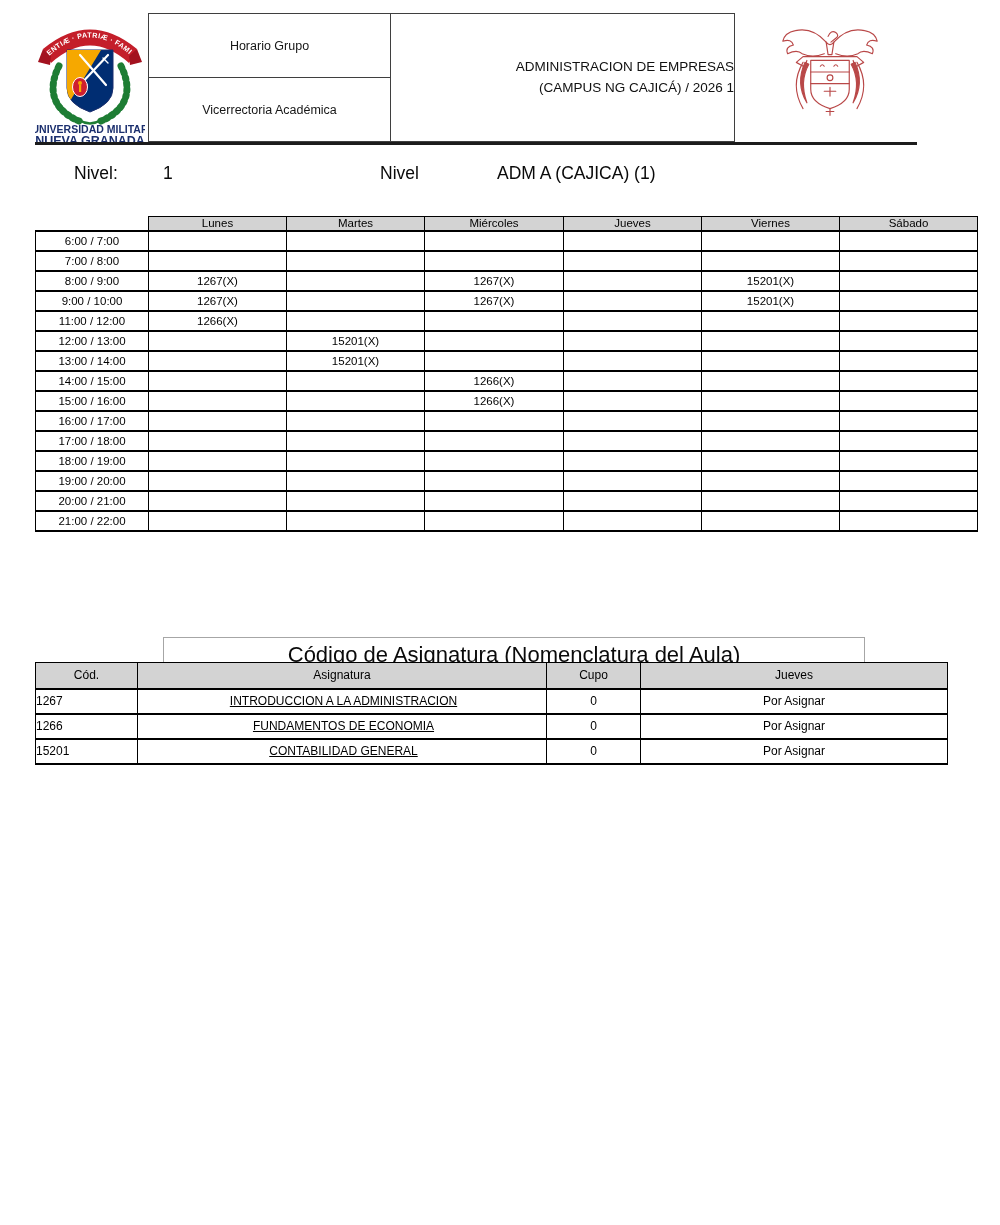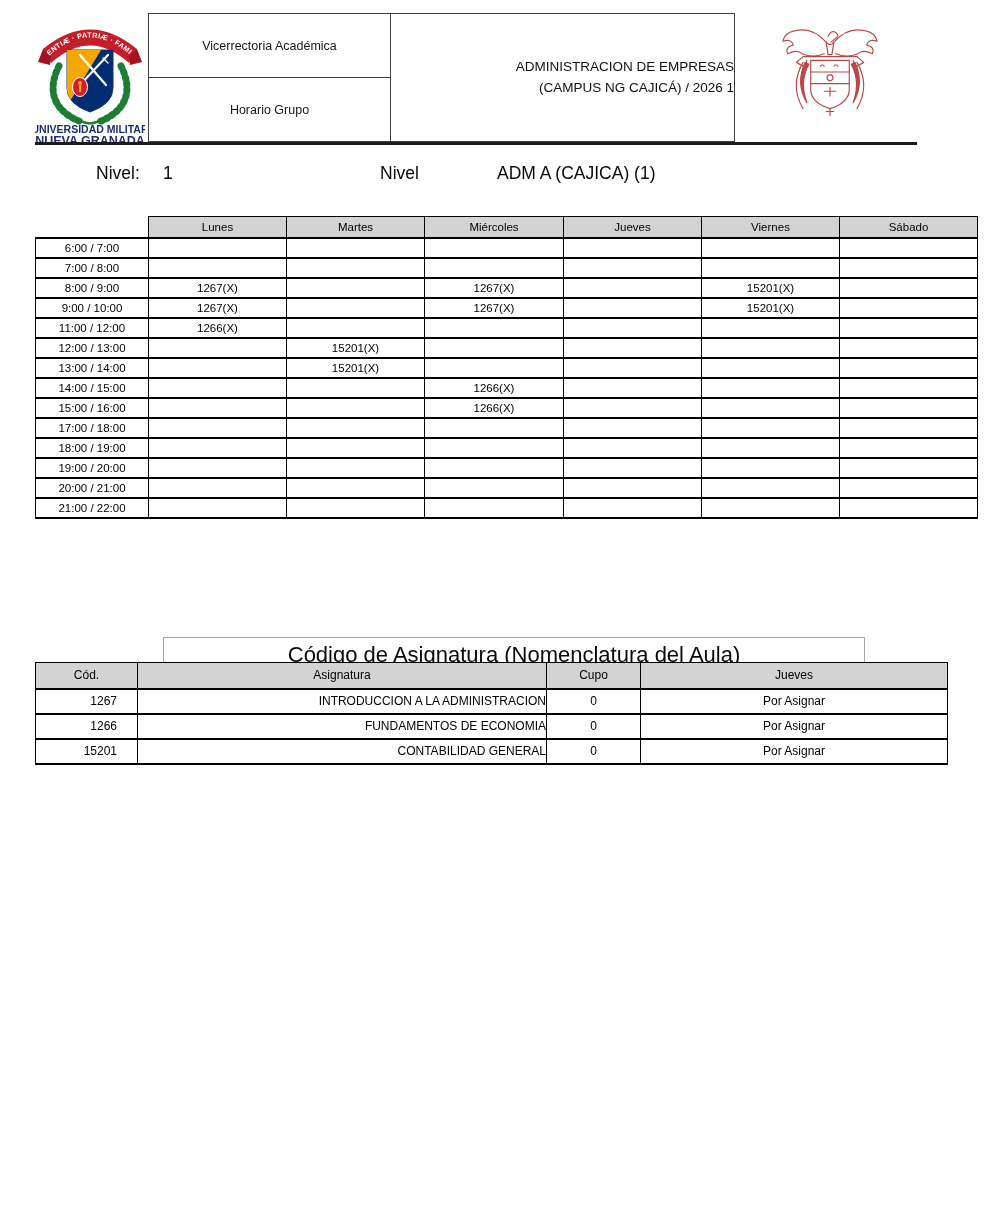--- a/index.html
+++ b/index.html
@@ -14,49 +14,49 @@
   .hdr-left .cell{flex:1;display:flex;align-items:center;justify-content:center;
                   font-size:12.5px;color:#161616;}
   .hdr-left .cell:first-child{border-bottom:1px solid #3f3f3f;}
   .hdr-title{flex:1;display:flex;flex-direction:column;align-items:flex-end;justify-content:center;
              font-size:13.5px;line-height:1.55;color:#111;text-align:center;}
   .coat{position:absolute;left:778px;top:20px;width:104px;height:104px;}
   .hdr-rule{position:absolute;left:35px;top:142px;width:882px;height:3px;background:#1c1c1c;}
 
   
   .info span{position:absolute;top:163px;font-size:17.5px;color:#0a0a0a;white-space:nowrap;}
-  .nivel-lbl{left:96px;}  .nivel-val{left:163px;}
+  .nivel-lbl{left:74px;}  .nivel-val{left:163px;}
   .grupo-lbl{left:380px;} .grupo-val{left:497px;}
 
   
   table{border-collapse:collapse;table-layout:fixed;}
   .sched{position:absolute;left:35px;top:216px;width:942px;font-size:11.5px;}
   .sched th,.sched td{border:1px solid #000;border-top-width:2px;border-bottom-width:2px;
                       text-align:center;vertical-align:middle;overflow:hidden;white-space:nowrap;
                       padding:0;font-weight:400;}
   .sched thead th{background:#d3d3d3;border-top-width:1px;}
-  .sched thead tr{height:21px;}
+  .sched thead tr{height:14px;}
   .sched tbody tr{height:20px;}
   .sched td.corner{border:none;background:transparent;}
 
   
   .legend{position:absolute;left:163px;top:637px;width:702px;height:35px;box-sizing:border-box;
           border:1px solid #a6a6a6;display:flex;align-items:center;justify-content:center;
           font-size:22px;color:#0a0a0a;background:#fff;}
 
   
   .courses{position:absolute;left:35px;top:662px;width:912px;font-size:12px;}
   .courses th,.courses td{border:1px solid #000;vertical-align:middle;overflow:hidden;
                           white-space:nowrap;padding:0;font-weight:400;}
   .courses thead th{background:#d3d3d3;text-align:center;border-bottom-width:2px;}
   .courses thead tr{height:26px;}
   .courses tbody tr{height:25px;}
   .courses tbody td{border-top-width:2px;border-bottom-width:2px;text-align:center;}
-  .courses td.c-code{text-align:right;padding-right:20px;}
-  .courses td.c-name{text-align:right;padding-left:3px;}
+  .courses td.c-code{text-align:left;padding-right:20px;}
+  .courses td.c-name{text-align:center;padding-left:3px;text-decoration:underline;}
 </style>
 </head>
 <body>
 
 <div class="page">
 
   <svg class="logo" viewBox="0 0 110 139">
     <defs>
       <path id="mottoArc" d="M15,47 Q55,12 95,47"></path>
       <clipPath id="shieldClip">
@@ -94,22 +94,22 @@
       <path d="M86,58 C98,82 92,102 66,113" stroke-width="7" stroke-dasharray="2 4" stroke-linecap="round"></path>
       <path d="M44,112 q11,7 22,0" stroke-width="2.5"></path>
     </g>
 
     <text x="55" y="125" text-anchor="middle" font-size="10.5" font-weight="bold" fill="#1b2f6e">UNIVERSIDAD MILITAR</text>
     <text x="55" y="137" text-anchor="middle" font-size="12.5" font-weight="bold" fill="#1b2f6e">NUEVA GRANADA</text>
   </svg>
 
   <div class="hdr-table">
     <div class="hdr-left">
+      <div class="cell">Horario Grupo</div>
       <div class="cell">Vicerrectoria Académica</div>
-      <div class="cell">Horario Grupo</div>
     </div>
     <div class="hdr-title">
       <div>ADMINISTRACION DE EMPRESAS</div>
       <div>(CAMPUS NG CAJICÁ) / 2026 1</div>
     </div>
   </div>
 
   <svg class="coat" viewBox="0 0 108 104">
     <g stroke="#b94848" fill="none" stroke-width="1.2" stroke-linejoin="round" stroke-linecap="round">
       <path d="M52,15 q3,-7 8,-4 q4,3 0,6 l-5,4"></path>
@@ -235,20 +235,29 @@
         <tr>
           <td class="time">15:00 / 16:00</td>
           <td></td>
           <td></td>
           <td>1266(X)</td>
           <td></td>
           <td></td>
           <td></td>
         </tr>
         <tr>
+          <td class="time">16:00 / 17:00</td>
+          <td></td>
+          <td></td>
+          <td></td>
+          <td></td>
+          <td></td>
+          <td></td>
+        </tr>
+        <tr>
           <td class="time">17:00 / 18:00</td>
           <td></td>
           <td></td>
           <td></td>
           <td></td>
           <td></td>
           <td></td>
         </tr>
         <tr>
           <td class="time">18:00 / 19:00</td>

